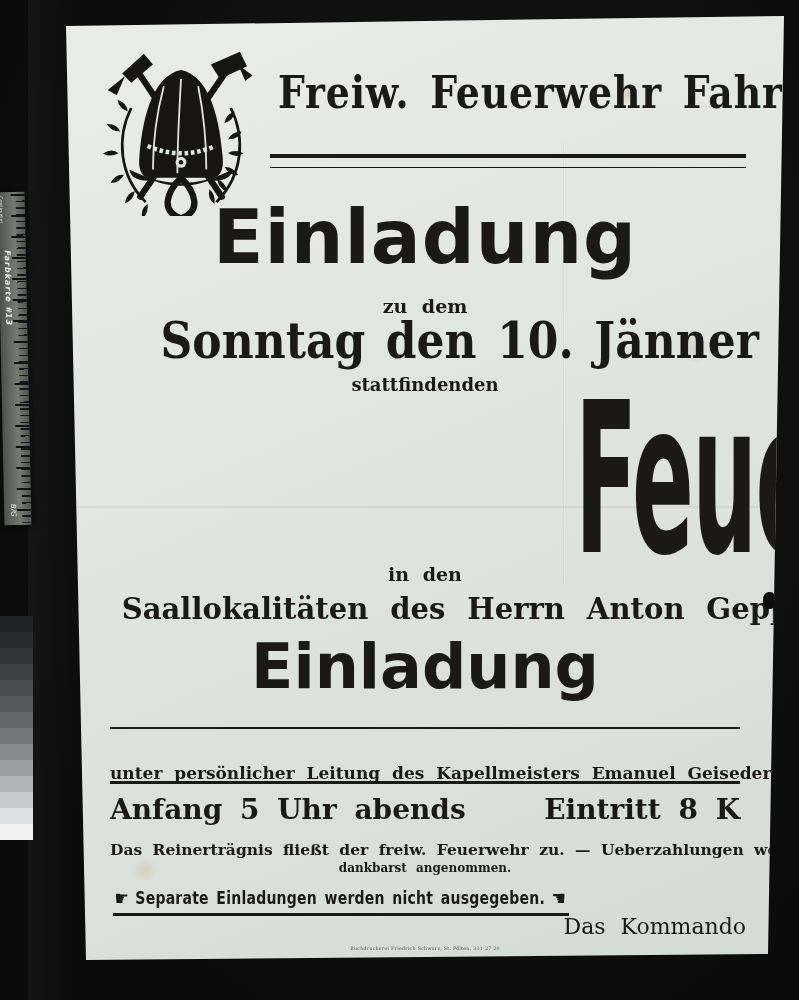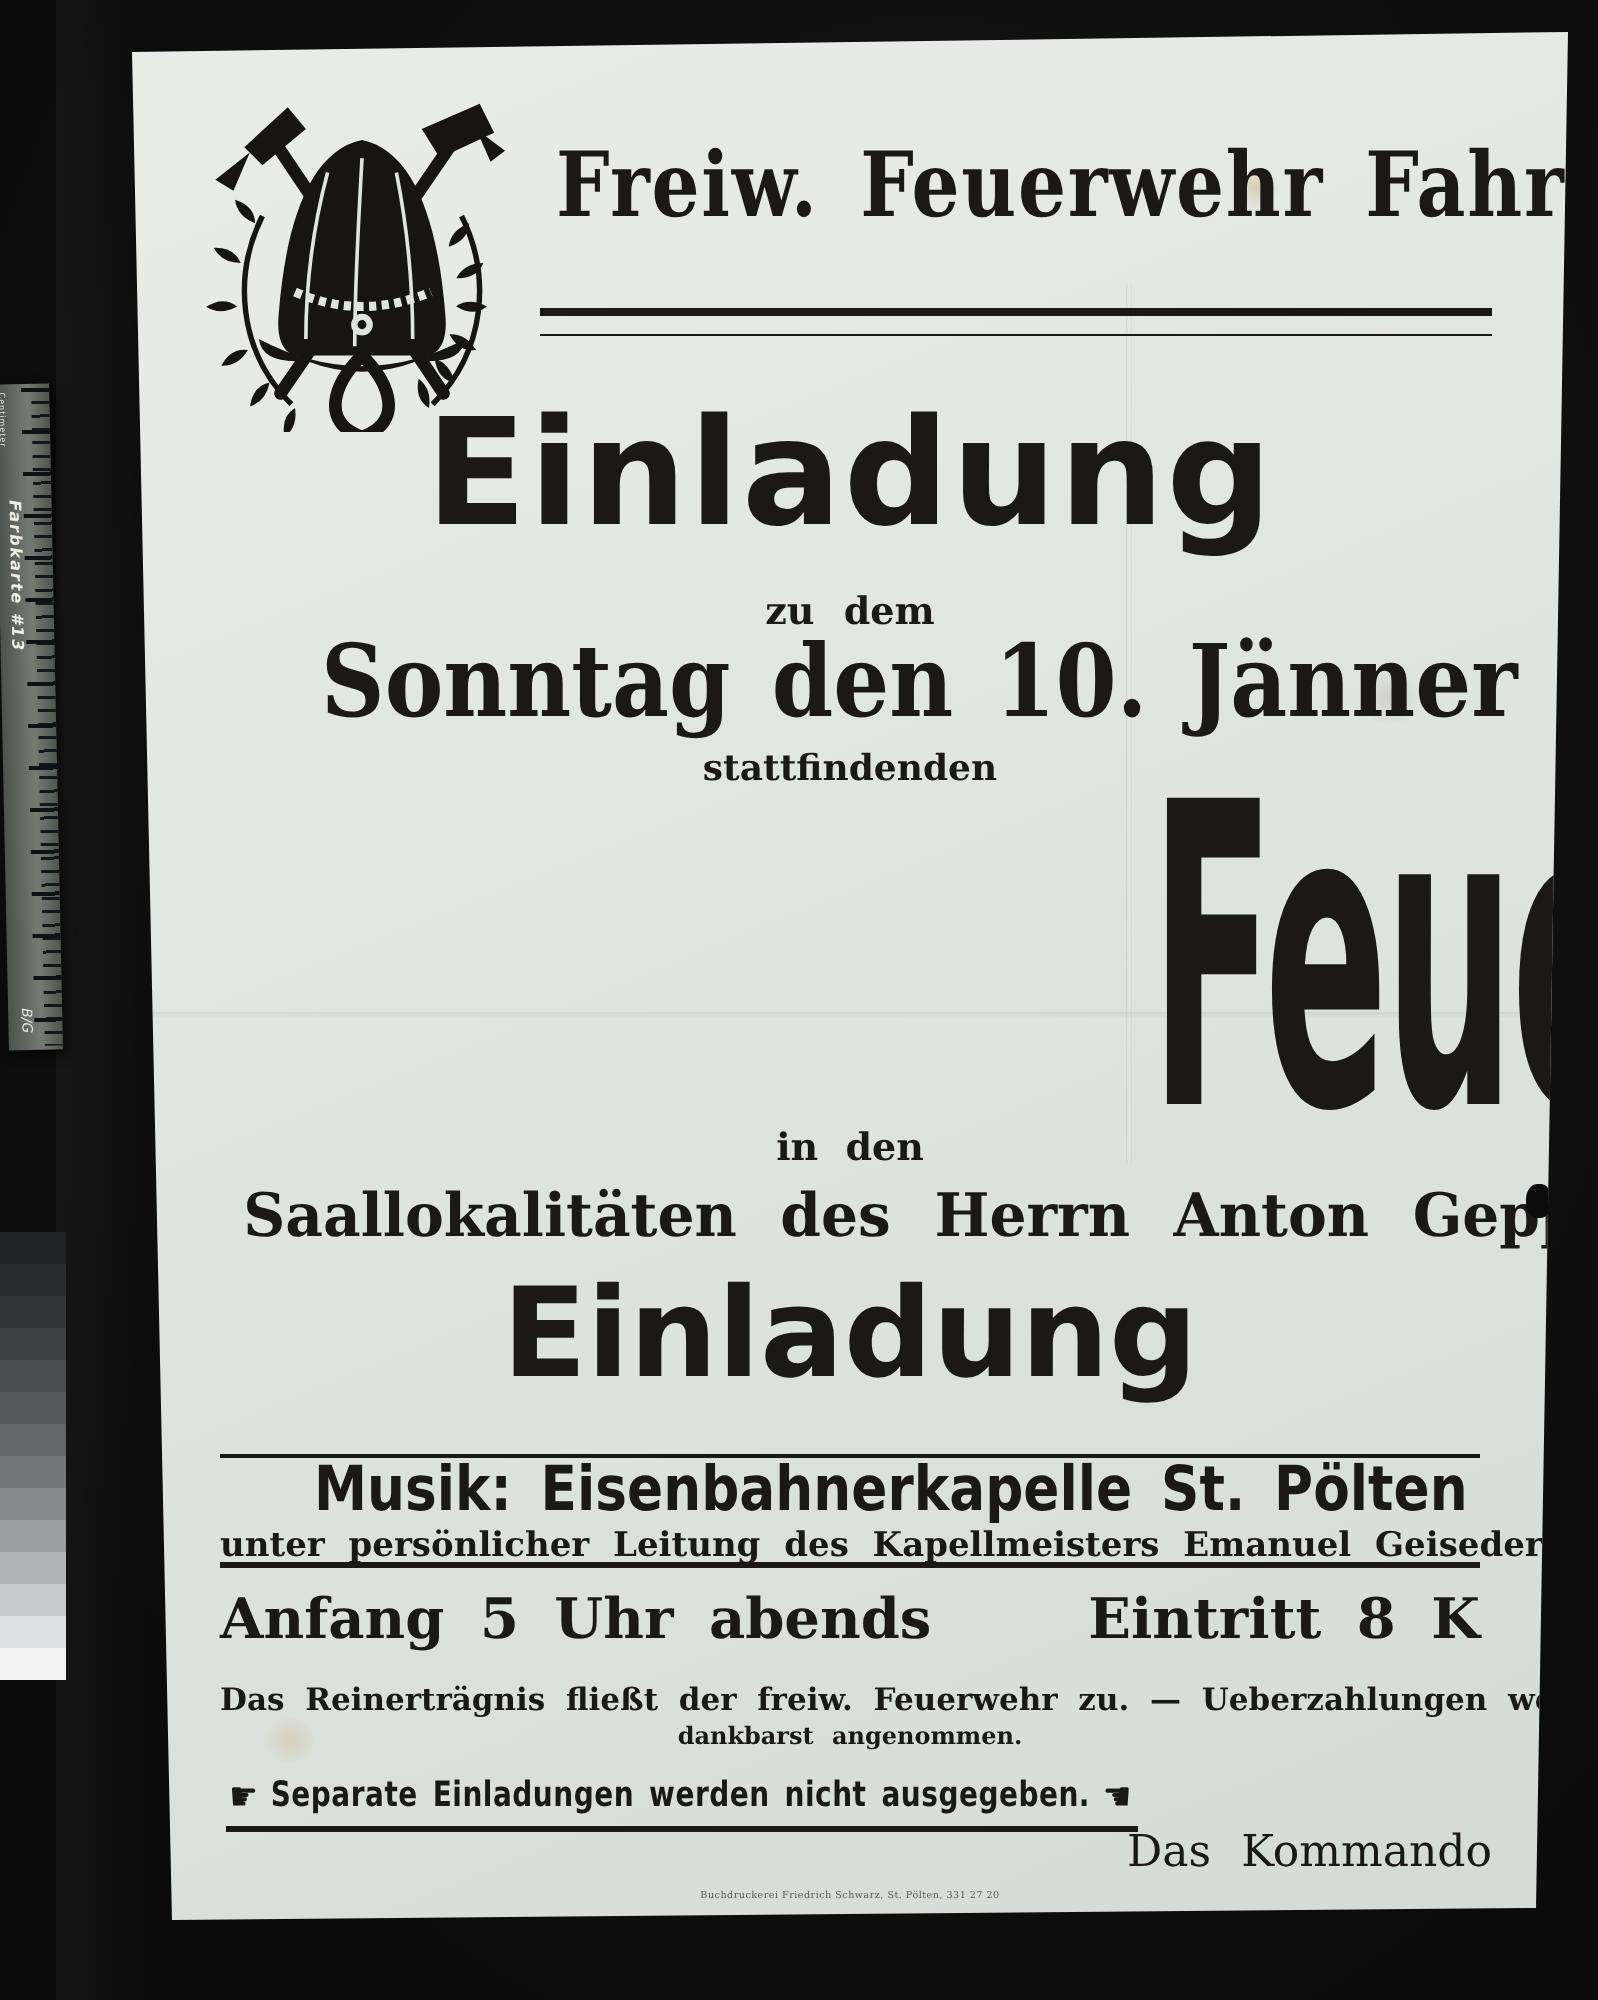--- a/index.html
+++ b/index.html
@@ -207,21 +207,20 @@
     <div class="centercol t-lead1">zu dem</div>
     <div class="centercol t-title">Einladung</div>
     <div class="centercol t-date"><span>Sonntag den 10. Jänner 1921</span></div>
     <div class="centercol t-lead2">stattfindenden</div>
     <div class="centercol t-event"><span>Feuerwehrball</span></div>
     <div class="centercol t-lead3">in den</div>
     <div class="centercol t-venue"><span>Saallokalitäten des Herrn Anton Geppel in</span></div>
     <div class="centercol t-place">Einladung</div>
 
     <div class="rule rule1"></div>
-    <div class="centercol t-music"><span>Musik: Eisenbahnerkapelle St. Pölten</span></div>
     <div class="centercol t-music-sub">unter persönlicher Leitung des Kapellmeisters Emanuel Geiseder.</div>
     <div class="rule rule2"></div>
 
     <div class="row-anfang">
       <span class="time">Anfang 5 Uhr abends</span>
       <span class="price">Eintritt 8 K</span>
     </div>
 
     <div class="centercol t-note1">Das Reinerträgnis fließt der freiw. Feuerwehr zu. — Ueberzahlungen werden</div>
     <div class="centercol t-note2">dankbarst angenommen.</div>

